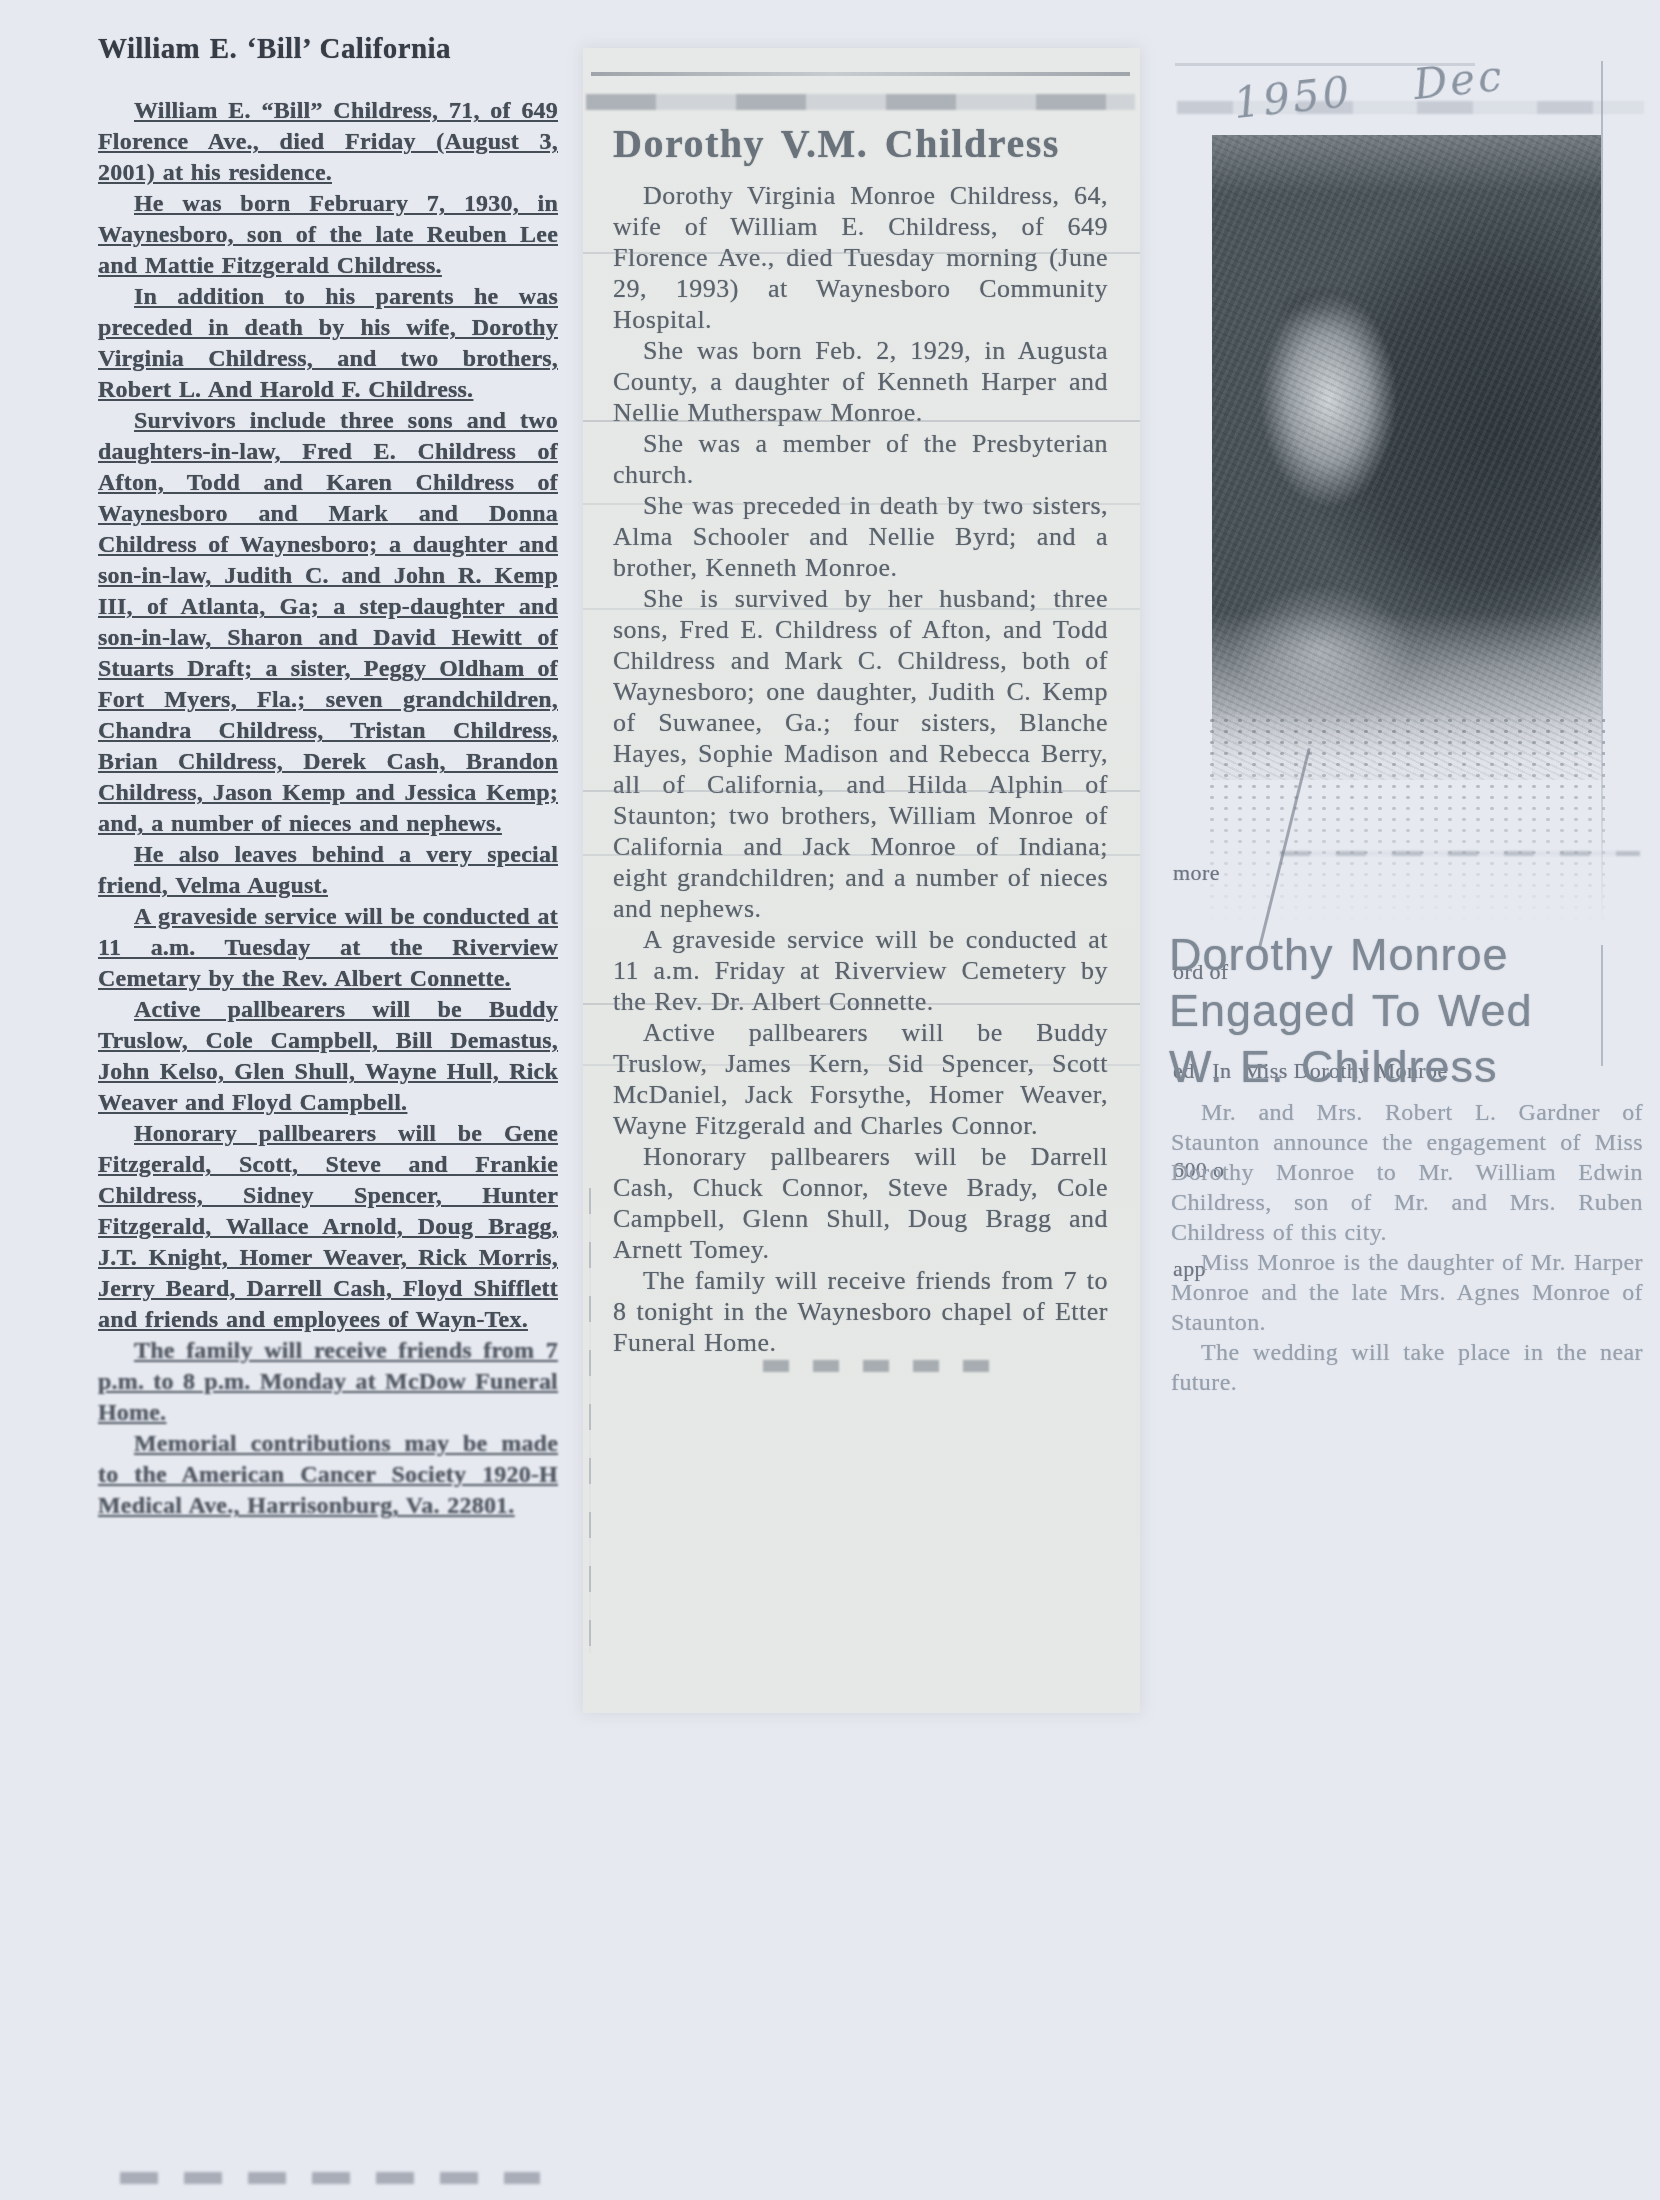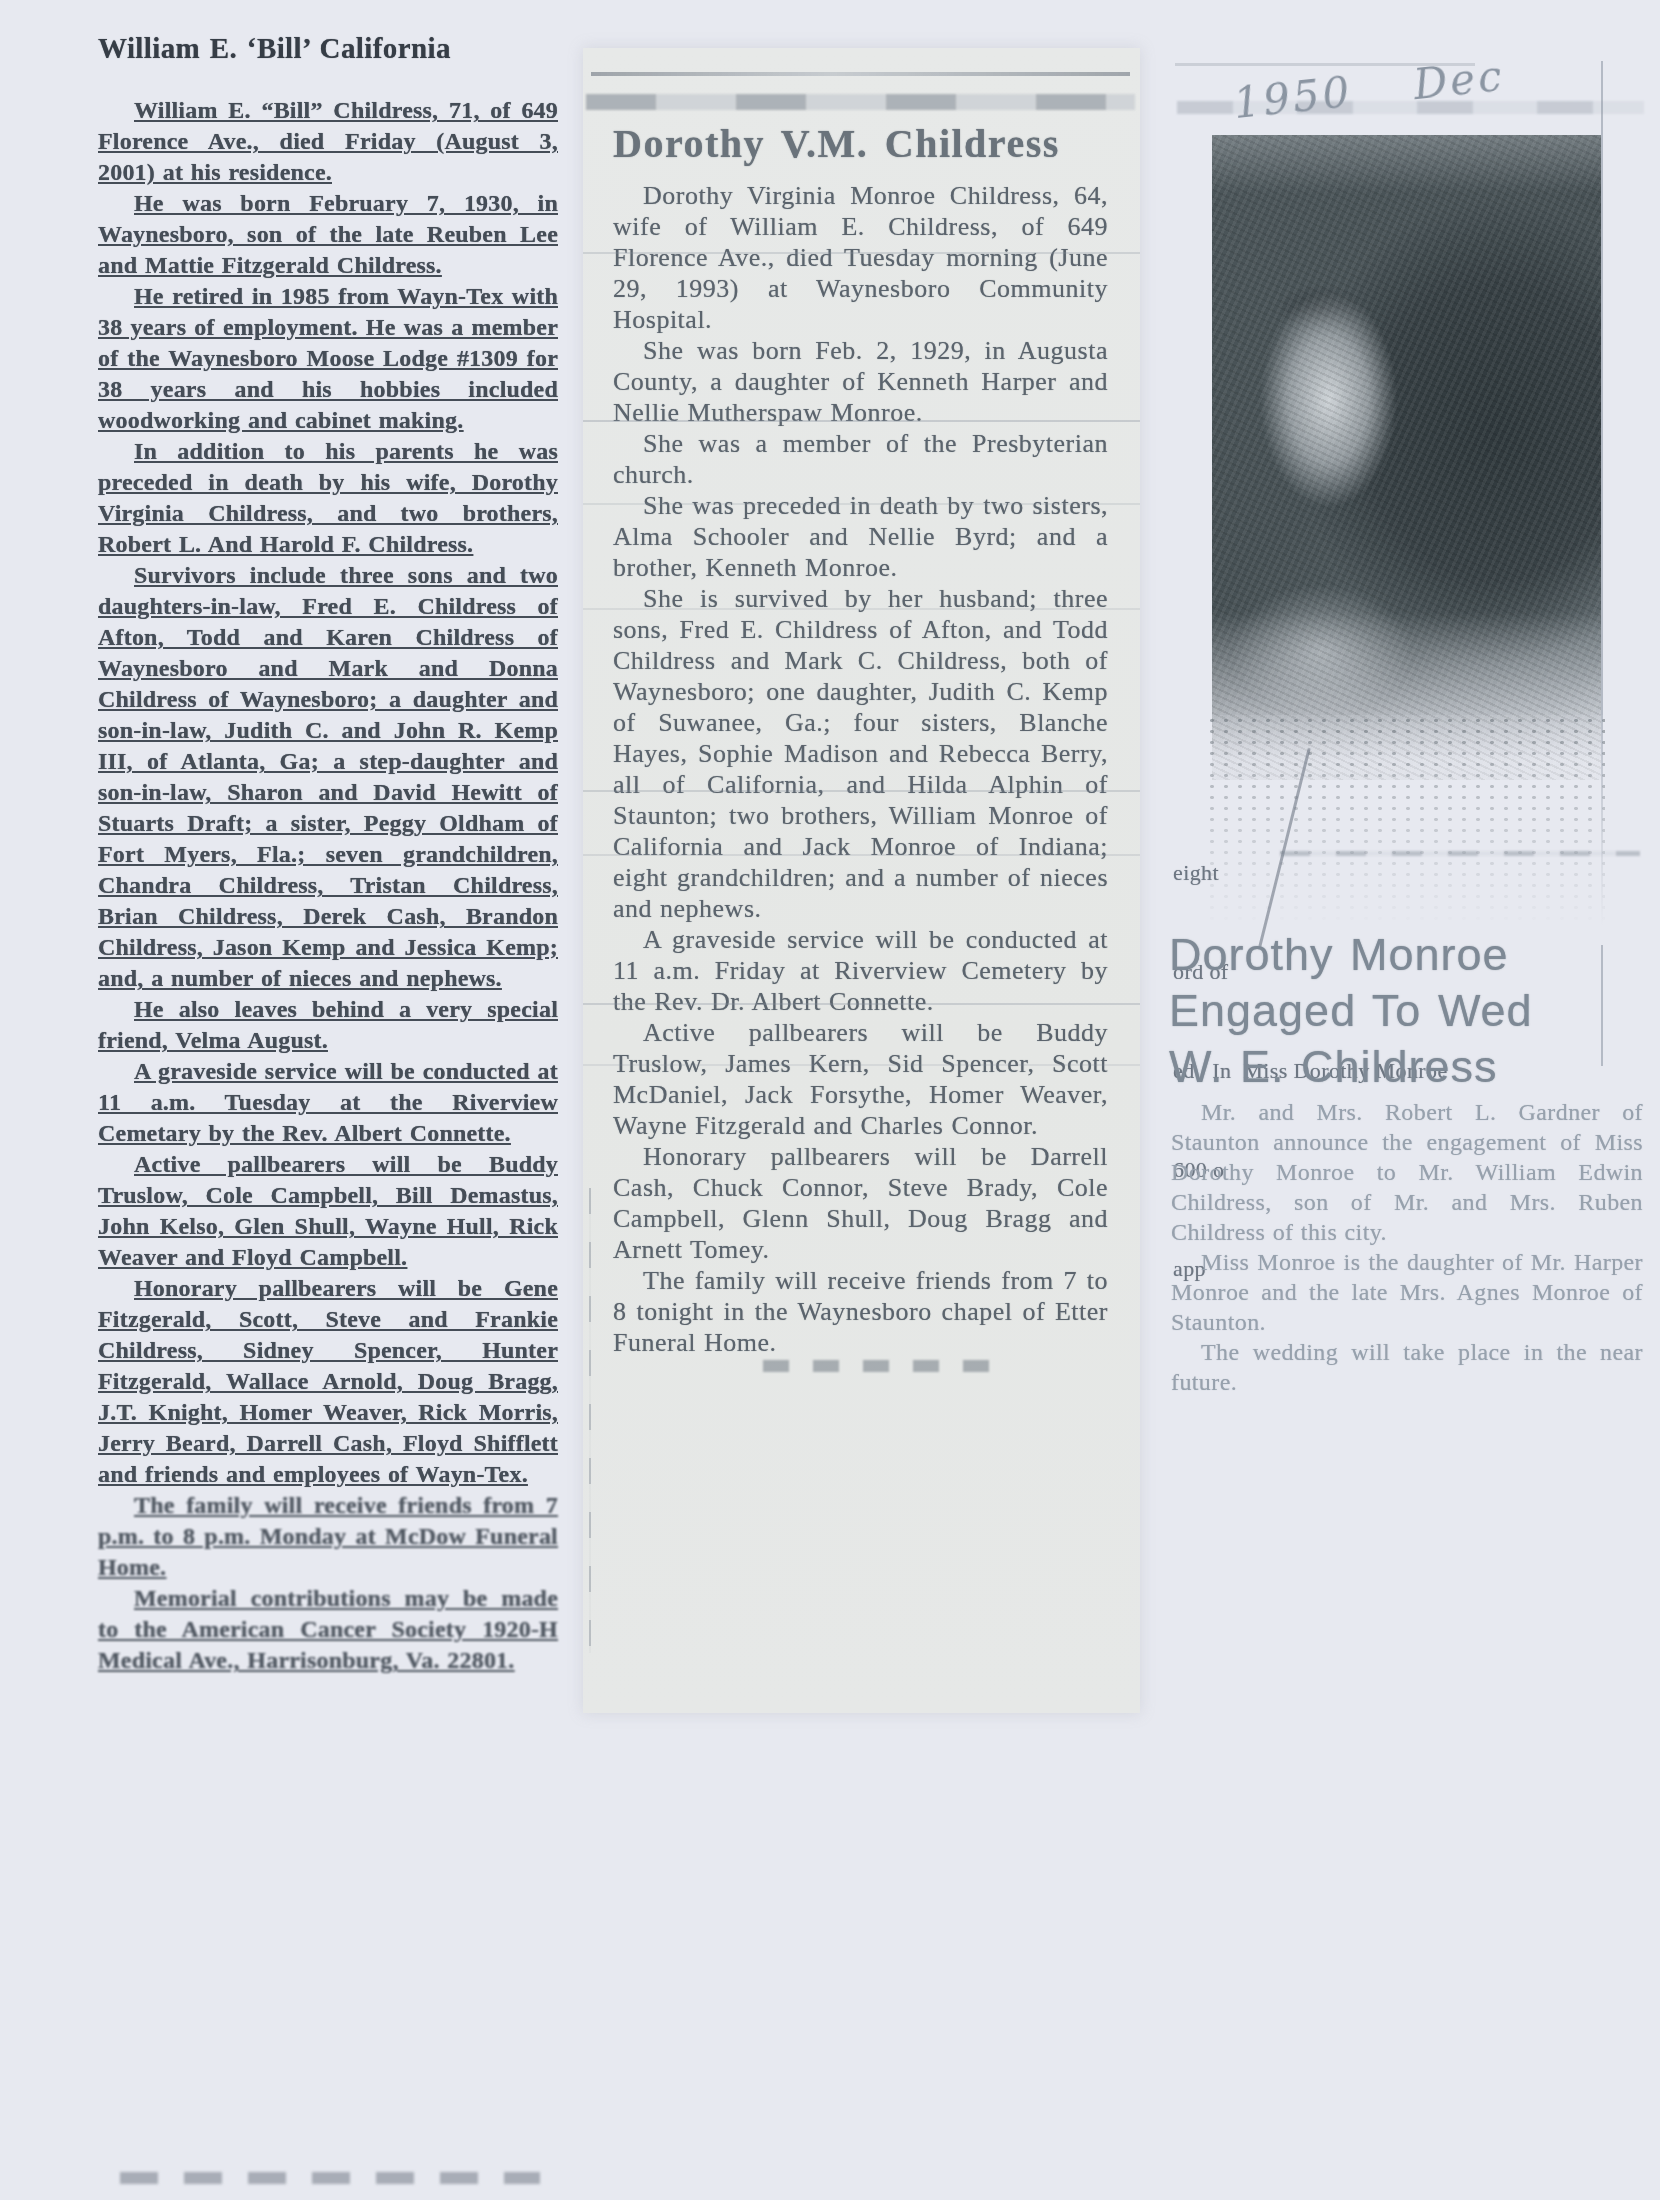--- a/index.html
+++ b/index.html
@@ -175,21 +175,20 @@
     filter:blur(.4px);
   }
 </style>
 </head>
 <body>
 
 <div class="left-col">
   <div class="left-title">William E. ‘Bill’ California</div>
   <p>William E. “Bill” Childress, 71, of 649 Florence Ave., died Friday (August 3, 2001) at his residence.</p>
   <p>He was born February 7, 1930, in Waynesboro, son of the late Reuben Lee and Mattie Fitzgerald Childress.</p>
-  <p>He retired in 1985 from Wayn-Tex with 38 years of employment. He was a member of the Waynesboro Moose Lodge #1309 for 38 years and his hobbies included woodworking and cabinet making.</p>
   <p>In addition to his parents he was preceded in death by his wife, Dorothy Virginia Childress, and two brothers, Robert L. And Harold F. Childress.</p>
   <p>Survivors include three sons and two daughters-in-law, Fred E. Childress of Afton, Todd and Karen Childress of Waynesboro and Mark and Donna Childress of Waynesboro; a daughter and son-in-law, Judith C. and John R. Kemp III, of Atlanta, Ga; a step-daughter and son-in-law, Sharon and David Hewitt of Stuarts Draft; a sister, Peggy Oldham of Fort Myers, Fla.; seven grandchildren, Chandra Childress, Tristan Childress, Brian Childress, Derek Cash, Brandon Childress, Jason Kemp and Jessica Kemp; and, a number of nieces and nephews.</p>
   <p>He also leaves behind a very special friend, Velma August.</p>
   <p>A graveside service will be conducted at 11 a.m. Tuesday at the Riverview Cemetary by the Rev. Albert Connette.</p>
   <p>Active pallbearers will be Buddy Truslow, Cole Campbell, Bill Demastus, John Kelso, Glen Shull, Wayne Hull, Rick Weaver and Floyd Campbell.</p>
   <p class="smudge-light">Honorary pallbearers will be Gene Fitzgerald, Scott, Steve and Frankie Childress, Sidney Spencer, Hunter Fitzgerald, Wallace Arnold, Doug Bragg, J.T. Knight, Homer Weaver, Rick Morris, Jerry Beard, Darrell Cash, Floyd Shifflett and friends and employees of Wayn-Tex.</p>
   <p class="smudge-heavy">The family will receive friends from 7 p.m. to 8 p.m. Monday at McDow Funeral Home.</p>
   <p class="smudge-heavy">Memorial contributions may be made to the American Cancer Society 1920-H Medical Ave., Harrisonburg, Va. 22801.</p>
 </div>
 <div class="left-tail-marks"></div>
@@ -226,21 +225,21 @@
   <div class="right-edge-line"></div>
 
   <div class="handwriting"><span>1950</span><span class="hw-month">Dec</span></div>
 
   <div class="photo"></div>
   <div class="photo-speckle"></div>
   <div class="pen-stroke"></div>
   <div class="caption-streak"></div>
 
   <div class="caption-frags">
-    <div>eight</div>
+    <div>more</div>
     <div>ord of</div>
     <div>ed.  In  Miss Dorothy Monroe</div>
     <div>600 o</div>
     <div>app</div>
   </div>
 
   <div class="engagement-headline">
     <div>Dorothy Monroe</div>
     <div>Engaged To Wed</div>
     <div>W. E. Childress</div>

